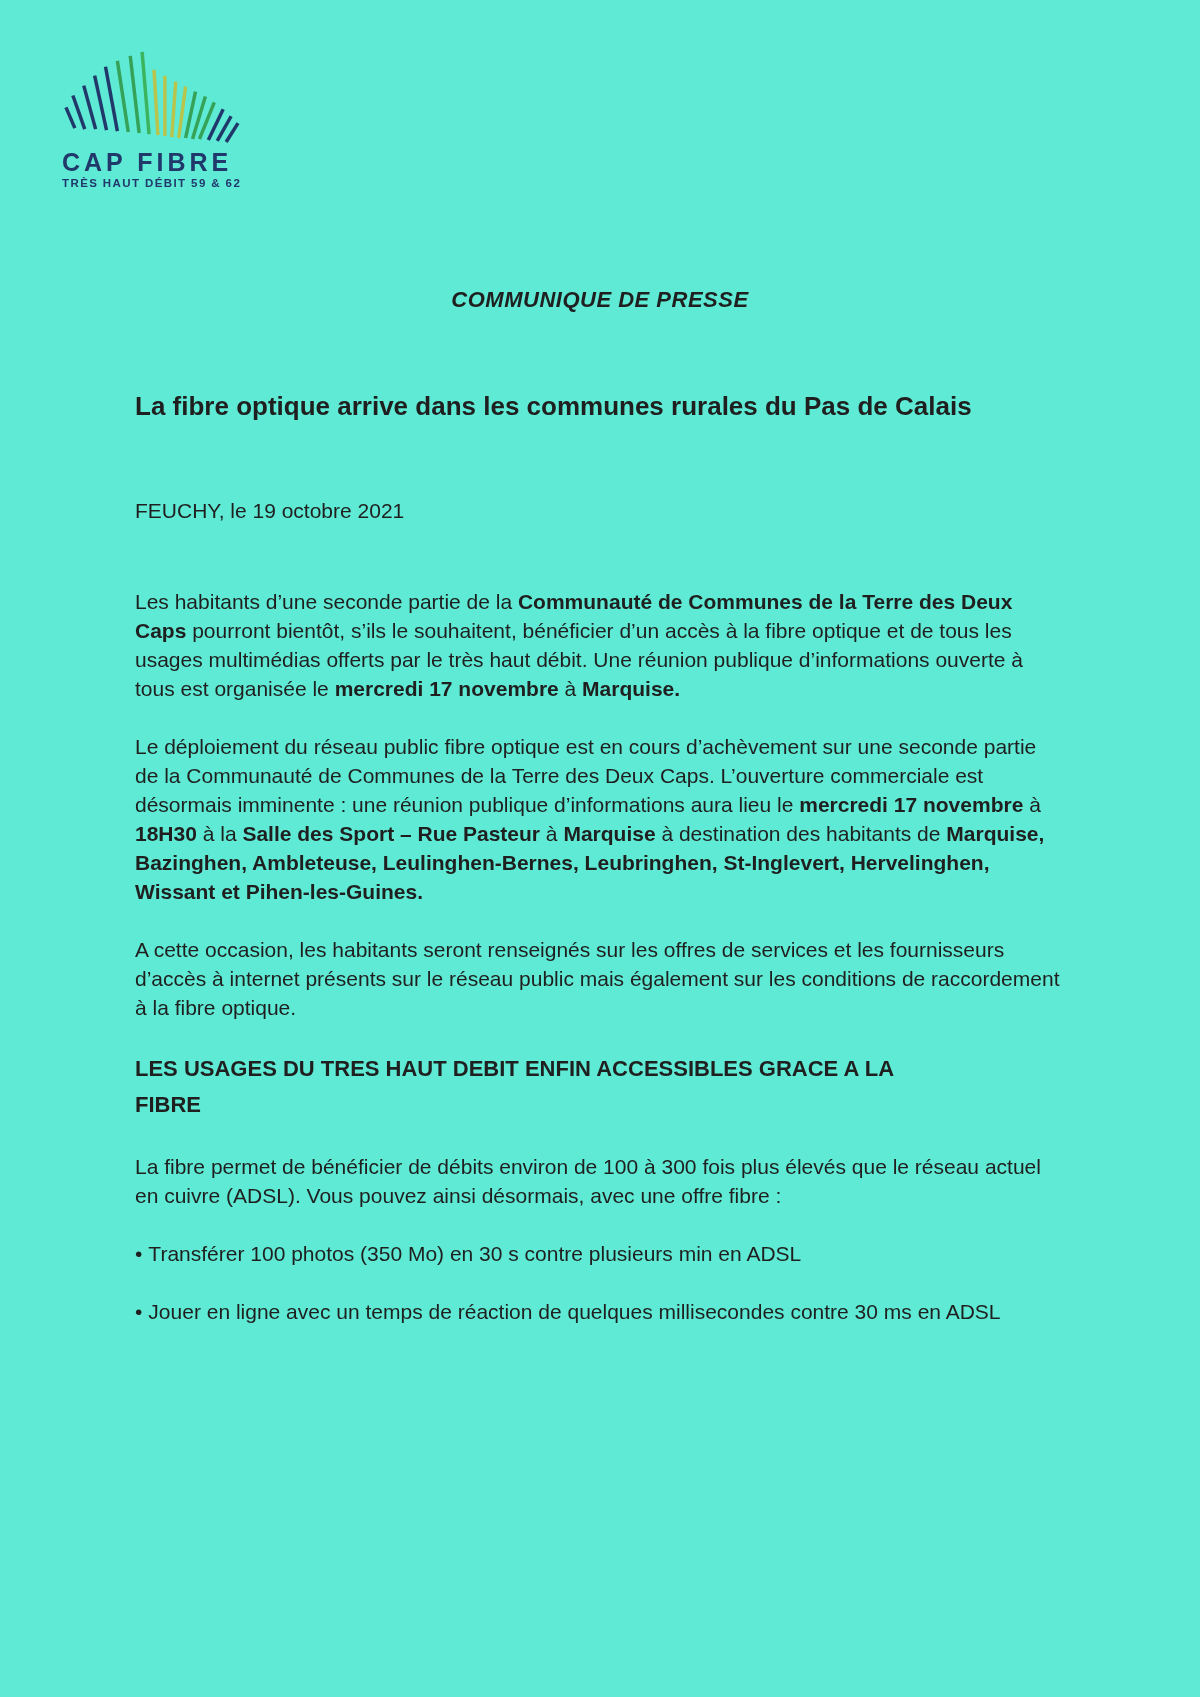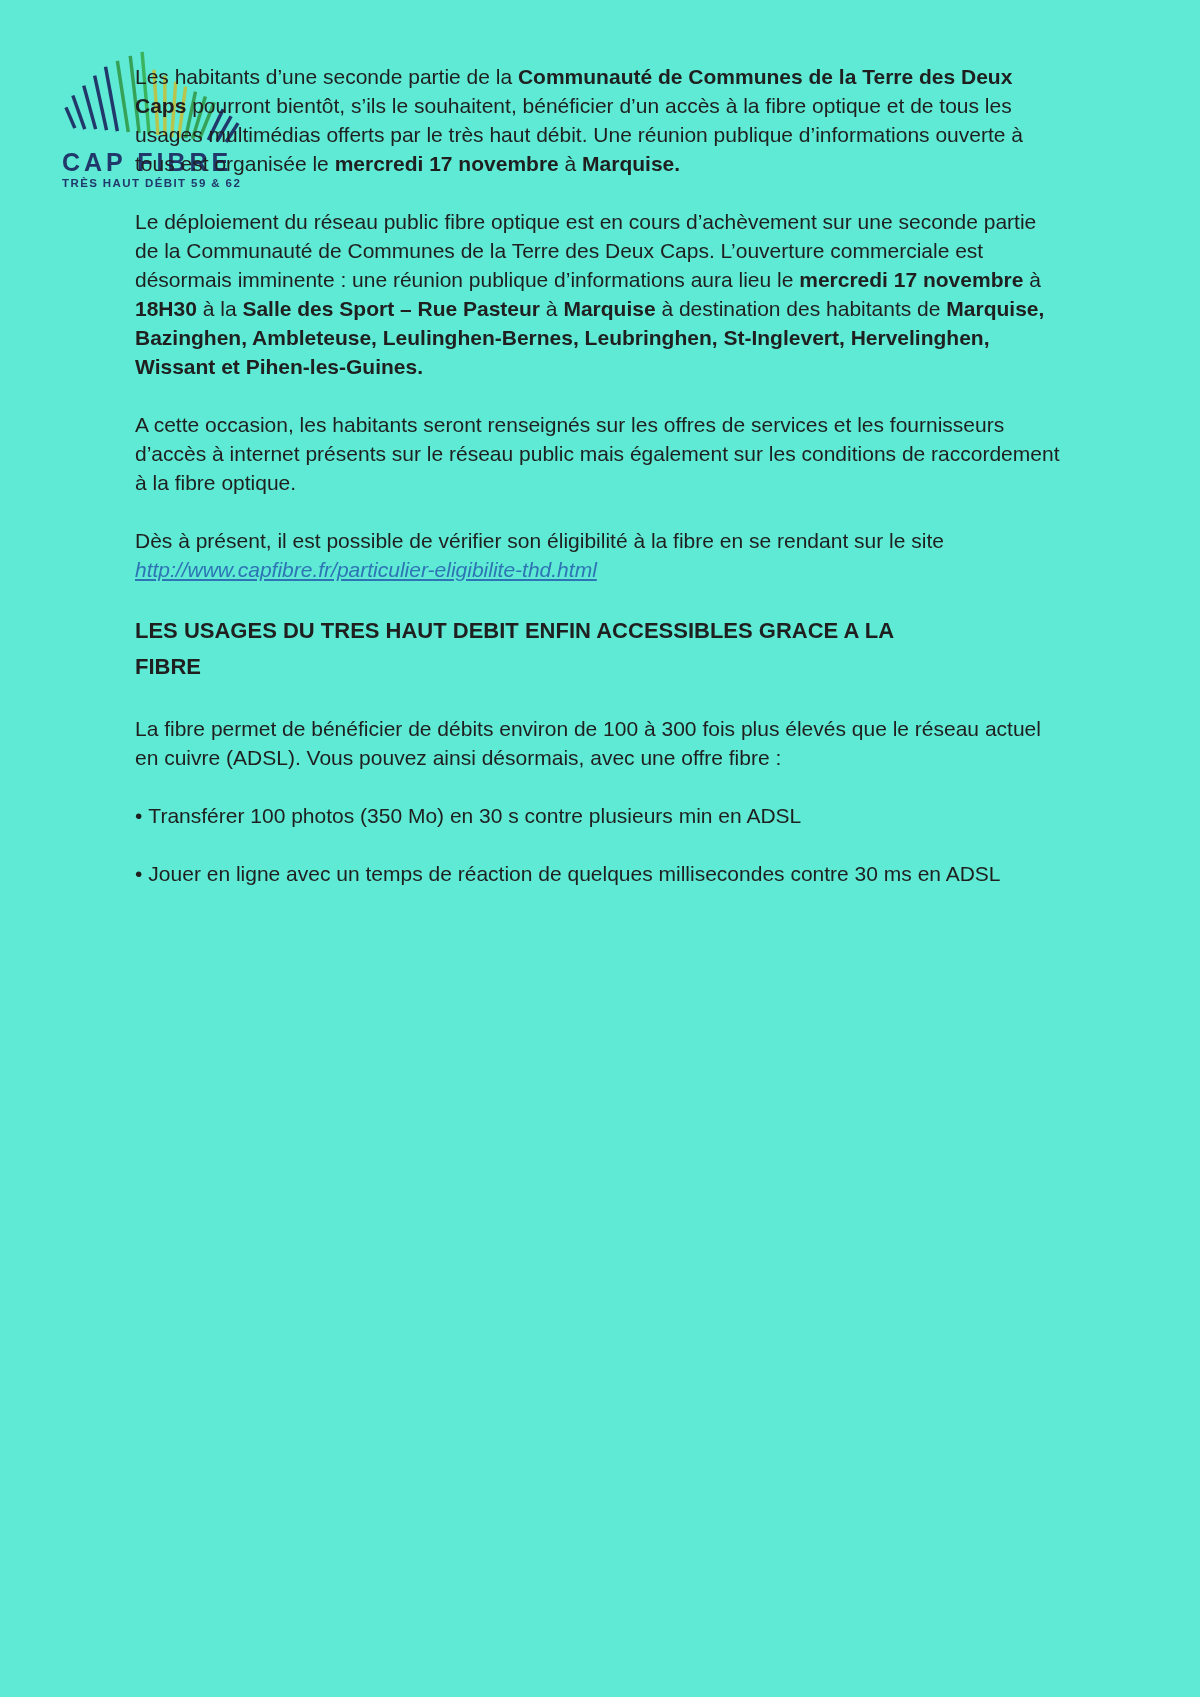--- a/index.html
+++ b/index.html
@@ -93,25 +93,27 @@
       <line class="ln ln-g" x1="308" y1="118" x2="278" y2="192"></line>
       <line class="ln ln-n" x1="326" y1="132" x2="296" y2="194"></line>
       <line class="ln ln-n" x1="342" y1="146" x2="314" y2="196"></line>
       <line class="ln ln-n" x1="356" y1="160" x2="332" y2="198"></line>
     </svg>
     <div class="wordmark">CAP FIBRE</div>
     <div class="tagline">TRÈS HAUT DÉBIT 59 &amp; 62</div>
   </div>
 
   <div class="content">
+    <div class="kicker">COMMUNIQUE DE PRESSE</div>
+    <div class="title">La fibre optique arrive dans les communes rurales du Pas de Calais</div>
+    <div class="dateline">FEUCHY, le 19 octobre 2021</div>
     <div class="body">
         <p class="p"><span>Les habitants d’une seconde partie de la </span><span class="b">Communauté de Communes de la Terre des Deux Caps</span><span> pourront bientôt, s’ils le souhaitent, bénéficier d’un accès à la fibre optique et de tous les usages multimédias offerts par le très haut débit. Une réunion publique d’informations ouverte à tous est organisée le </span><span class="b">mercredi 17 novembre</span><span> à </span><span class="b">Marquise.</span></p>
         <p class="p"><span>Le déploiement du réseau public fibre optique est en cours d’achèvement sur une seconde partie de la Communauté de Communes de la Terre des Deux Caps. L’ouverture commerciale est désormais imminente : une réunion publique d’informations aura lieu le </span><span class="b">mercredi 17 novembre</span><span> à </span><span class="b">18H30</span><span> à la </span><span class="b">Salle des Sport – Rue Pasteur</span><span> à </span><span class="b">Marquise</span><span> à destination des habitants de </span><span class="b">Marquise, Bazinghen, Ambleteuse, Leulinghen-Bernes, Leubringhen, St-Inglevert, Hervelinghen, Wissant et Pihen-les-Guines.</span></p>
         <p class="p"><span>A cette occasion, les habitants seront renseignés sur les offres de services et les fournisseurs d’accès à internet présents sur le réseau public mais également sur les conditions de raccordement à la fibre optique.</span></p>
-        <p class="p"><span>Dès à présent, il est possible de vérifier son éligibilité à la fibre en se rendant sur le site </span><a href="#" class="link">http://www.capfibre.fr/particulier-eligibilite-thd.html</a></p>
         <h2 class="h2"><span>LES USAGES DU TRES HAUT DEBIT ENFIN ACCESSIBLES GRACE A LA FIBRE</span></h2>
         <p class="p"><span>La fibre permet de bénéficier de débits environ de 100 à 300 fois plus élevés que le réseau actuel en cuivre (ADSL). Vous pouvez ainsi désormais, avec une offre fibre :</span></p>
         <p class="li"><span class="bullet">•</span><span>Transférer 100 photos (350 Mo) en 30 s contre plusieurs min en ADSL</span></p>
         <p class="li"><span class="bullet">•</span><span>Jouer en ligne avec un temps de réaction de quelques millisecondes contre 30 ms en ADSL</span></p>
       </div>
   </div>
 
 </div>
 
 </body></html>

